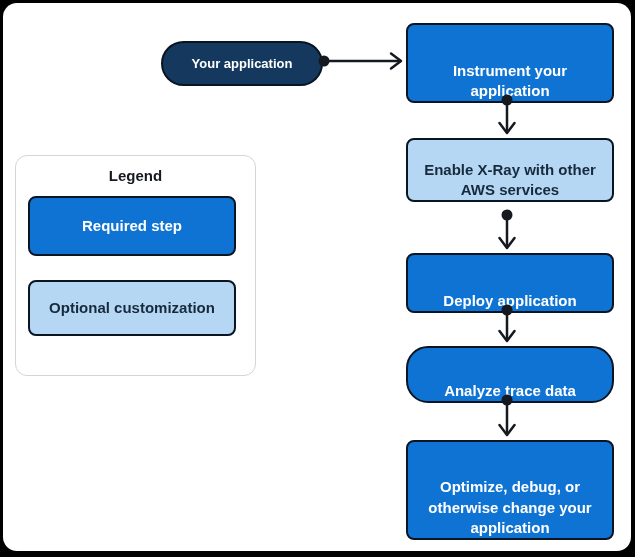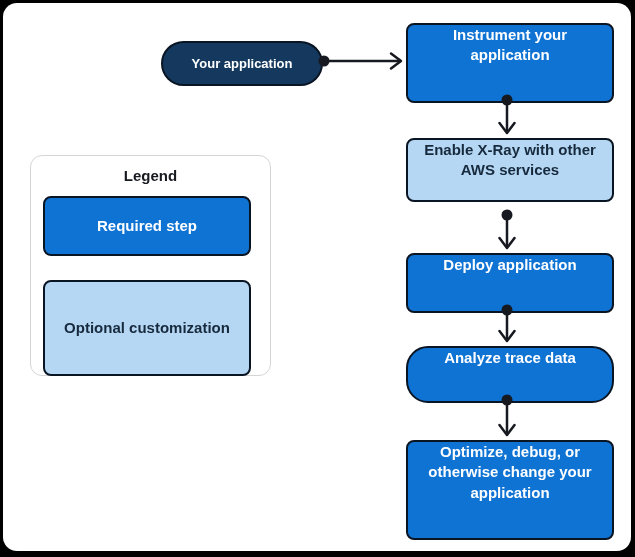--- a/index.html
+++ b/index.html
@@ -34,34 +34,34 @@
     box-sizing:border-box;
     display:flex;align-items:center;justify-content:center;
     color:var(--text-on-dark,#fff);
     font-size:13px;font-weight:700;text-align:center;
   }
   .step{
     position:absolute;left:403px;width:208px;
     border:2px solid var(--outline,#0a1524);
     border-radius:8px;
     box-sizing:border-box;
-    display:flex;align-items:flex-start;justify-content:center;
+    display:flex;align-items:flex-end;justify-content:center;
     text-align:center;
     font-size:15px;font-weight:700;line-height:1.35;
     padding:0 4px;
   }
   .step.required{background:var(--required-fill,#0f73d4);color:var(--text-on-dark,#fff);}
   .step.optional{background:var(--optional-fill,#b5d7f3);color:var(--text-on-light,#172a3d);}
   #step-0{top:20px;height:80px;}
   #step-1{top:135px;height:64px;}
   #step-2{top:250px;height:60px;}
   #step-3{top:343px;height:57px;border-radius:22px;}
   #step-4{top:437px;height:100px;}
   .legend{
-    position:absolute;left:27px;top:152px;width:241px;height:221px;
+    position:absolute;left:12px;top:152px;width:241px;height:221px;
     background:var(--canvas-bg,#fff);
     border:1.5px solid var(--legend-border,#d5d5d5);
     border-radius:12px;
     box-sizing:border-box;
   }
   .legend-title{
     position:absolute;left:0;top:11px;width:100%;
     text-align:center;
     font-size:15px;font-weight:700;color:var(--text-title,#16191f);
   }
@@ -69,21 +69,21 @@
     position:absolute;left:12px;width:208px;
     border:2px solid var(--outline,#0a1524);
     border-radius:8px;
     box-sizing:border-box;
     display:flex;align-items:center;justify-content:center;
     text-align:center;
     font-size:15px;font-weight:700;line-height:1.35;
     padding:16px 16px;
   }
   #legend-item-0{top:40px;height:60px;background:var(--required-fill,#0f73d4);color:var(--text-on-dark,#fff);}
-  #legend-item-1{top:124px;height:96px;background:var(--optional-fill,#b5d7f3);color:var(--text-on-light,#172a3d);}
+  #legend-item-1{top:124px;height:56px;background:var(--optional-fill,#b5d7f3);color:var(--text-on-light,#172a3d);}
 </style>
 </head>
 <body>
 
 <div class="canvas">
 
   <div class="pill">
     <span>Your application</span>
   </div>
 

